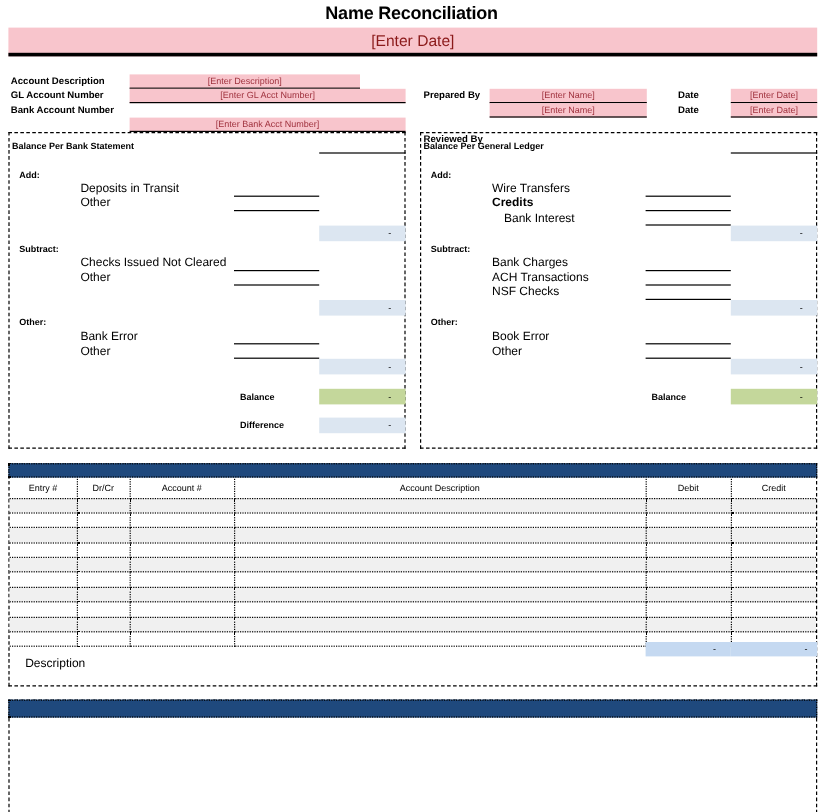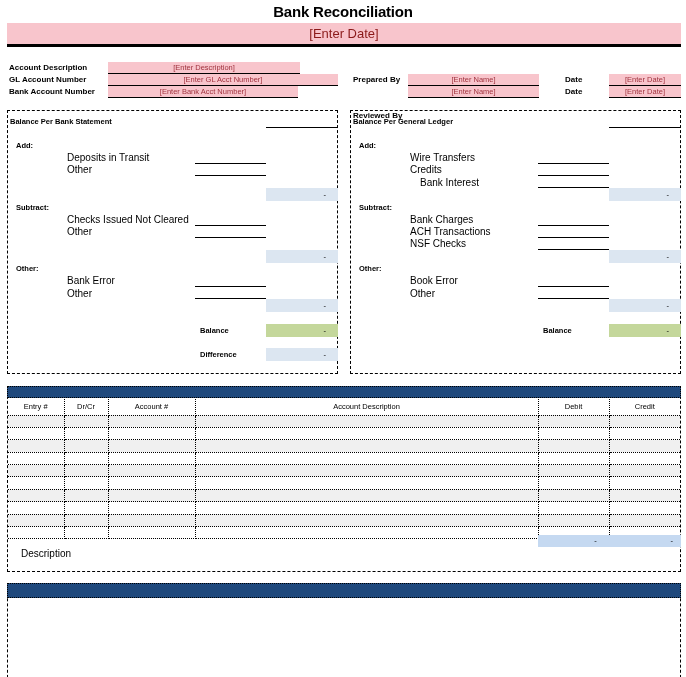--- a/index.html
+++ b/index.html
@@ -20,29 +20,29 @@
   table.journal { border-collapse: collapse; table-layout: fixed; font-size: 7.5px; }
   table.journal th { font-weight: normal; height: 16px; border-right: 1px dotted #000; border-bottom: 1px dotted #000; text-align: center; line-height: 11px; }
   table.journal td { height: 12.4px; border-right: 1px dotted #000; border-bottom: 1px dotted #000; }
   table.journal tr.shade td { background: #f0f0f0; }
   table.journal th:last-child, table.journal td:last-child { border-right: none; }
   .totals { background: #c5d9f1; font-size: 7.5px; height: 12px; line-height: 12px; }
 </style>
 </head>
 <body>
 
-<div class="abs title">Bank Reconciliation</div>
+<div class="abs title">Name Reconciliation</div>
 <div class="abs date-banner">[Enter Date]</div>
 
 <div class="abs lbl" style="left:9px;top:62px;">Account Description</div>
 <div class="abs pink-field" style="left:108px;top:62px;width:192px;">[Enter Description]</div>
 <div class="abs lbl" style="left:9px;top:74px;">GL Account Number</div>
 <div class="abs pink-field" style="left:108px;top:74px;width:230px;">[Enter GL Acct Number]</div>
 <div class="abs lbl" style="left:9px;top:86px;">Bank Account Number</div>
-<div class="abs pink-field" style="left:108px;top:86px;width:190px;">[Enter Bank Acct Number]</div>
+<div class="abs pink-field" style="left:108px;top:98px;width:230px;">[Enter Bank Acct Number]</div>
 
 <div class="abs lbl" style="left:353px;top:74px;">Prepared By</div>
 <div class="abs pink-field" style="left:408px;top:74px;width:131px;">[Enter Name]</div>
 <div class="abs lbl" style="left:565px;top:74px;">Date</div>
 <div class="abs pink-field" style="left:609px;top:74px;width:72px;">[Enter Date]</div>
 <div class="abs lbl" style="left:353px;top:86px;margin-top:24px;">Reviewed By</div>
 <div class="abs pink-field" style="left:408px;top:86px;width:131px;">[Enter Name]</div>
 <div class="abs lbl" style="left:565px;top:86px;">Date</div>
 <div class="abs pink-field" style="left:609px;top:86px;width:72px;">[Enter Date]</div>
 
@@ -76,21 +76,21 @@
 <div class="abs ptxt-b" style="left:200px;top:349px;">Difference</div>
 <div class="abs blue-cell" style="left:266px;top:348px;width:72px;">-</div>
 
 <div class="abs panel" style="left:350px;top:110px;width:331px;height:264px;"></div>
 <div class="abs ptxt-b" style="left:353px;top:116px;">Balance Per General Ledger</div>
 <div class="abs uline" style="left:609px;top:127px;width:72px;"></div>
 
 <div class="abs ptxt-b" style="left:359px;top:140px;">Add:</div>
 <div class="abs ptxt" style="left:410px;top:152px;">Wire Transfers</div>
 <div class="abs uline" style="left:538px;top:163px;width:71px;"></div>
-<div class="abs ptxt" style="left:410px;top:164px;">Credits</div>
+<div class="abs ptxt" style="left:410px;top:164px;font-weight:bold;">Credits</div>
 <div class="abs uline" style="left:538px;top:175px;width:71px;"></div>
 <div class="abs ptxt" style="left:420px;top:177px;text-align:right;">Bank Interest</div>
 <div class="abs uline" style="left:538px;top:187px;width:71px;"></div>
 <div class="abs blue-cell" style="left:609px;top:188px;width:72px;">-</div>
 
 <div class="abs ptxt-b" style="left:359px;top:202px;">Subtract:</div>
 <div class="abs ptxt" style="left:410px;top:214px;text-align:center;">Bank Charges</div>
 <div class="abs uline" style="left:538px;top:225px;width:71px;"></div>
 <div class="abs ptxt" style="left:410px;top:226px;">ACH Transactions</div>
 <div class="abs uline" style="left:538px;top:237px;width:71px;"></div>

